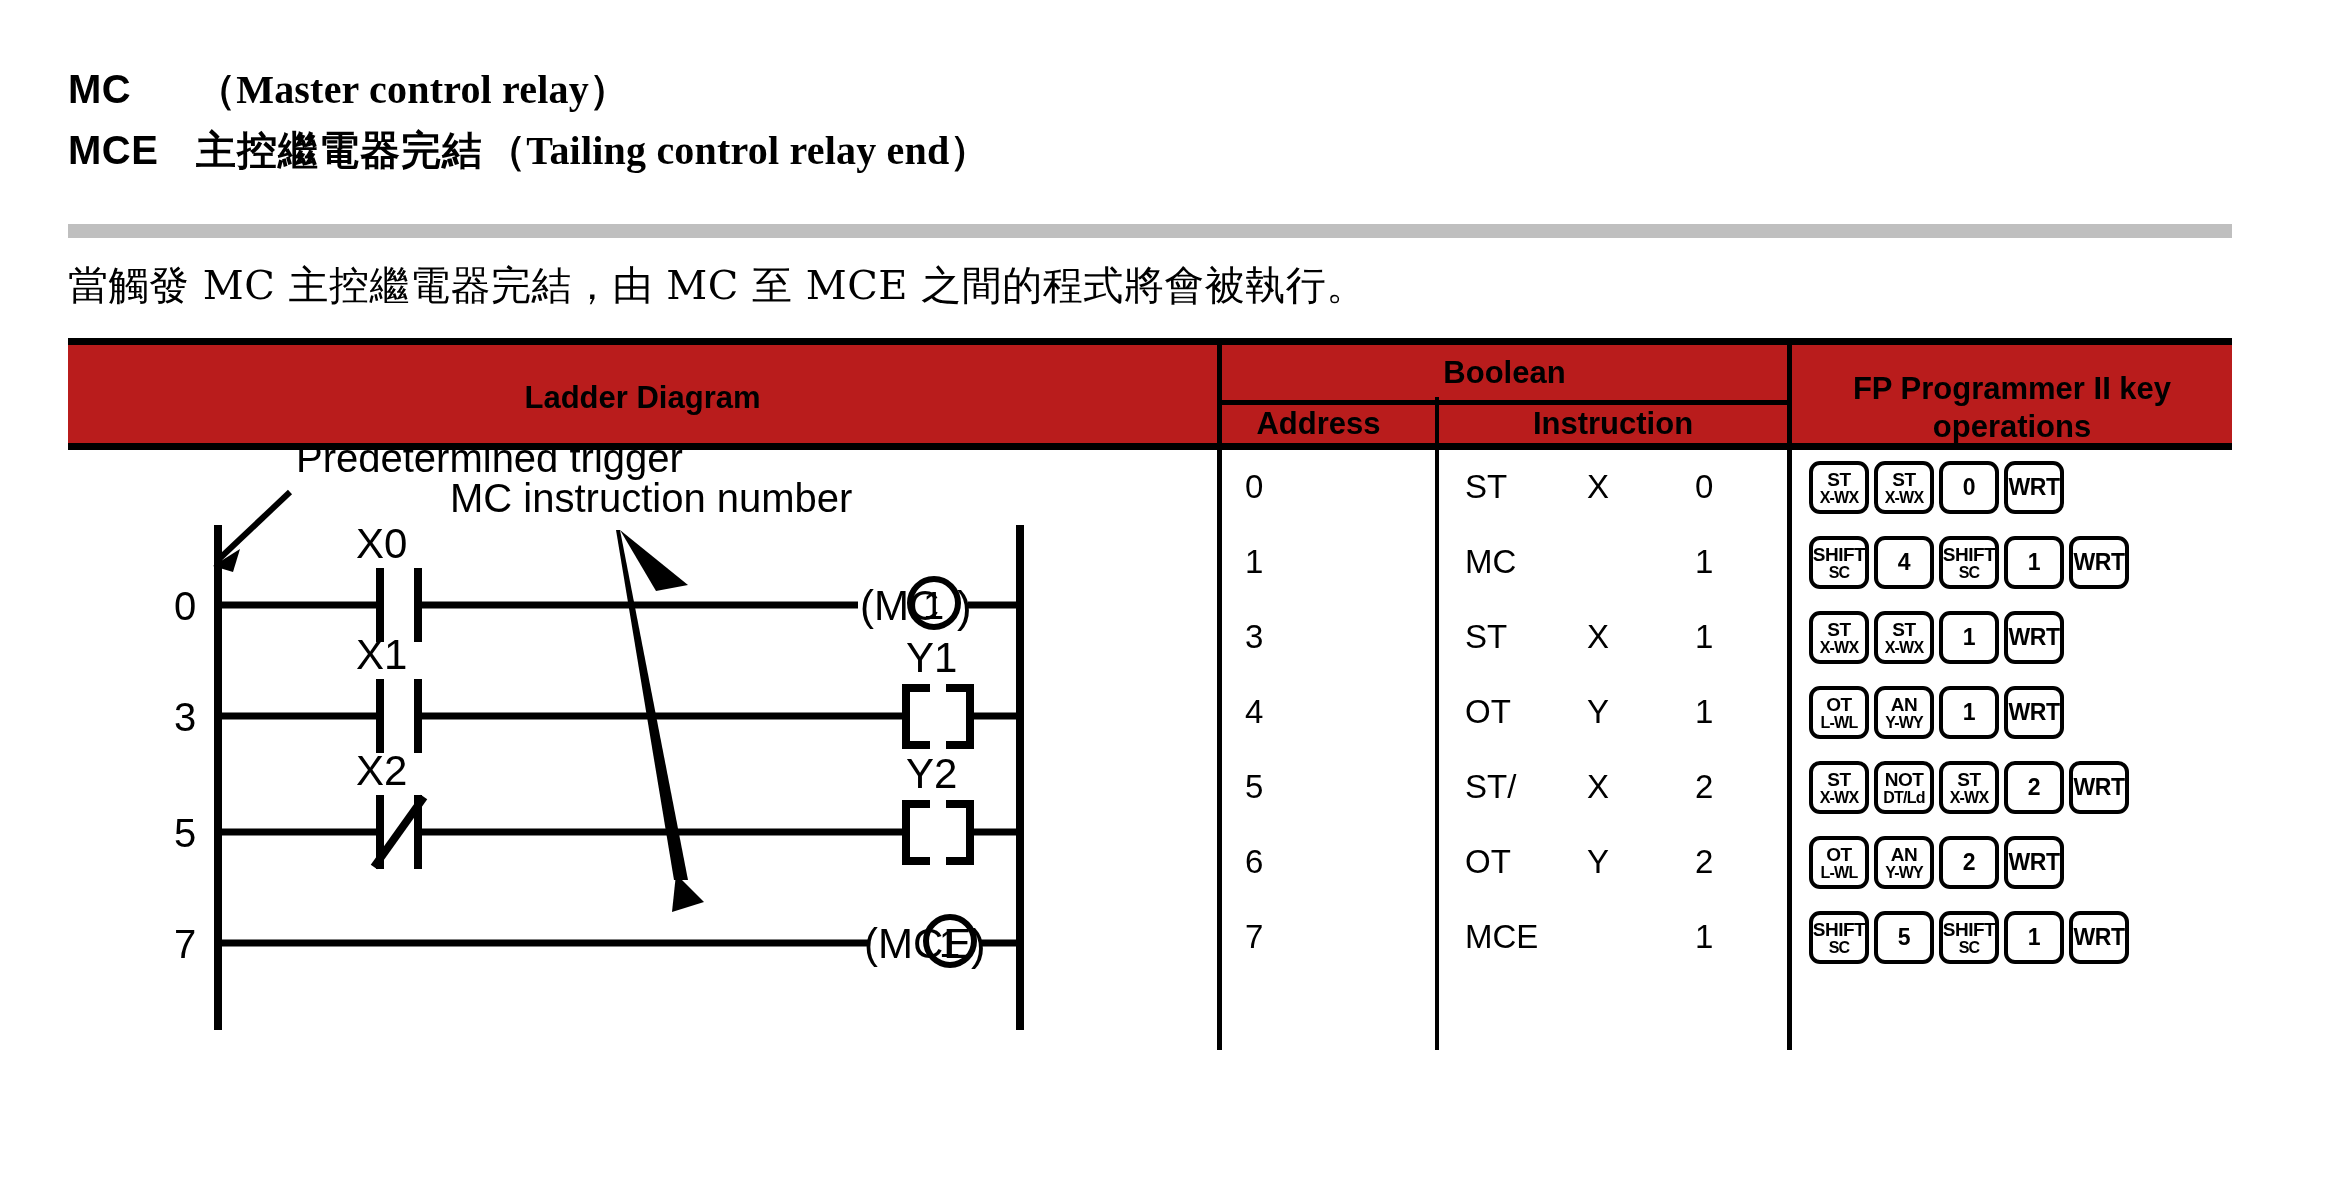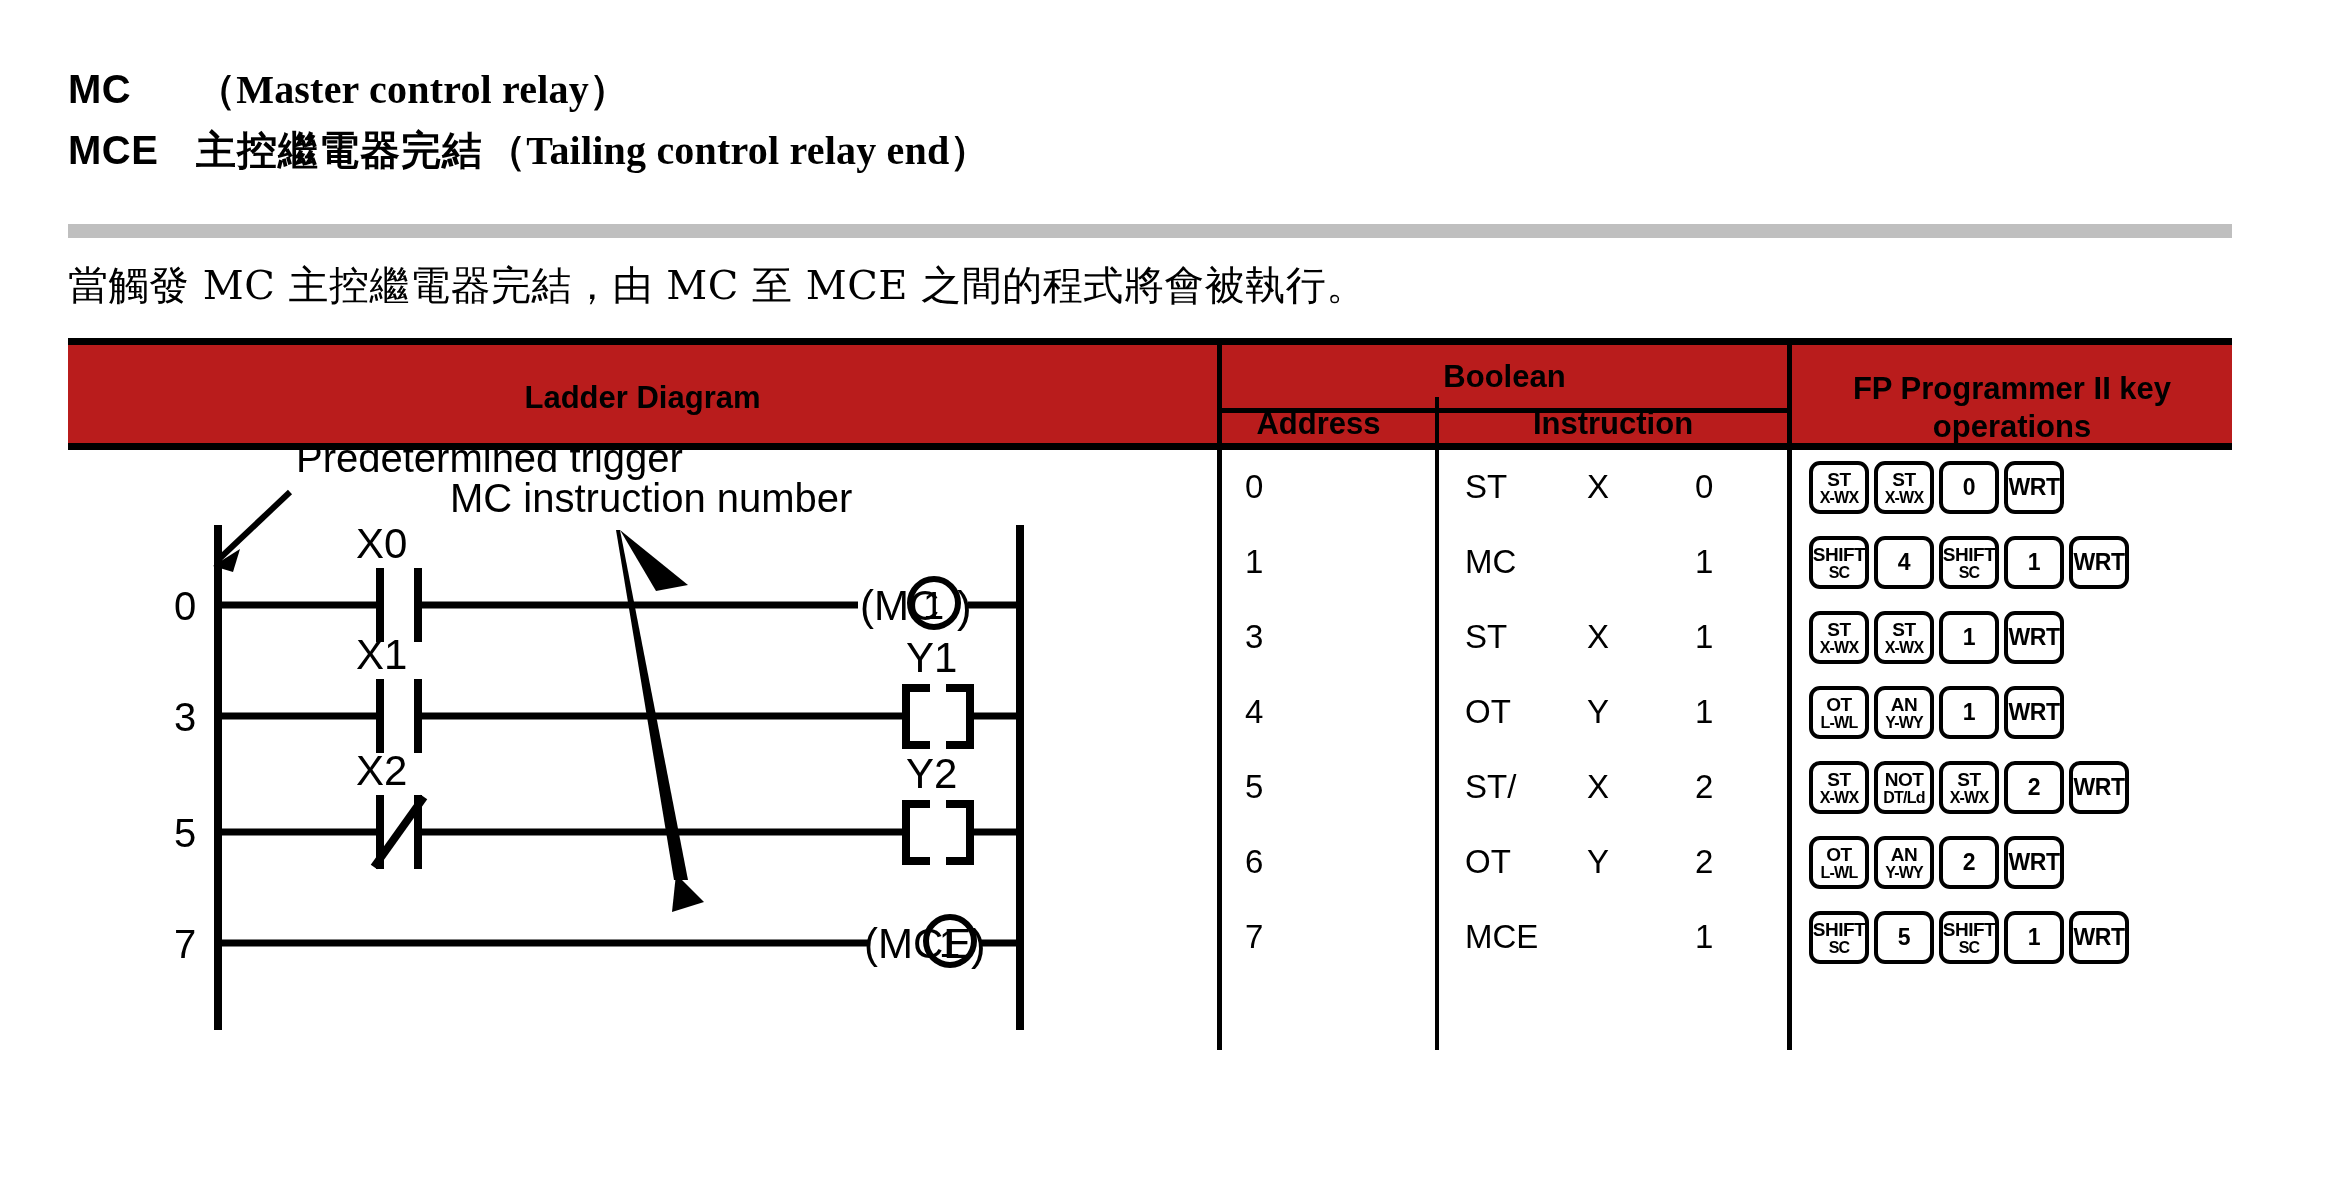--- a/index.html
+++ b/index.html
@@ -89,21 +89,21 @@
     position: absolute;
     display: flex;
     align-items: center;
     justify-content: center;
     text-align: center;
     font-weight: bold;
     font-size: 31px;
     font-family: "Liberation Sans", sans-serif;
   }
   #th-ladder { left: 0; top: 0; width: 1149px; height: 105px; }
-  #th-boolean { left: 1149px; top: 0; width: 570px; height: 68px;
+  #th-boolean { left: 1149px; top: 0; width: 570px; height: 60px;
                 border-left: 5px solid #000; border-bottom: 5px solid #000; }
   #th-address { left: 1149px; top: 52px; width: 198px; height: 53px;
                 border-left: 5px solid #000; }
   #th-instruction { left: 1367px; top: 52px; width: 352px; height: 53px;
                 border-left: 4px solid #000; }
   #th-fp { left: 1719px; top: 0; width: 445px; height: 105px;
                 border-left: 5px solid #000; line-height: 1.22; display: block;
                 padding-top: 20px; }
 
   #tbody {

